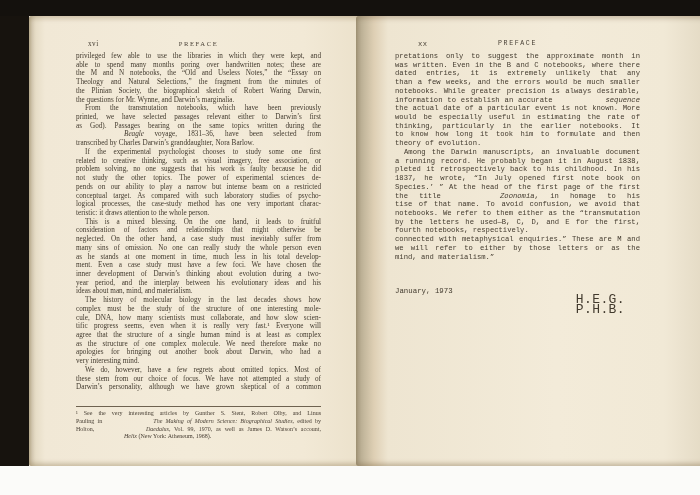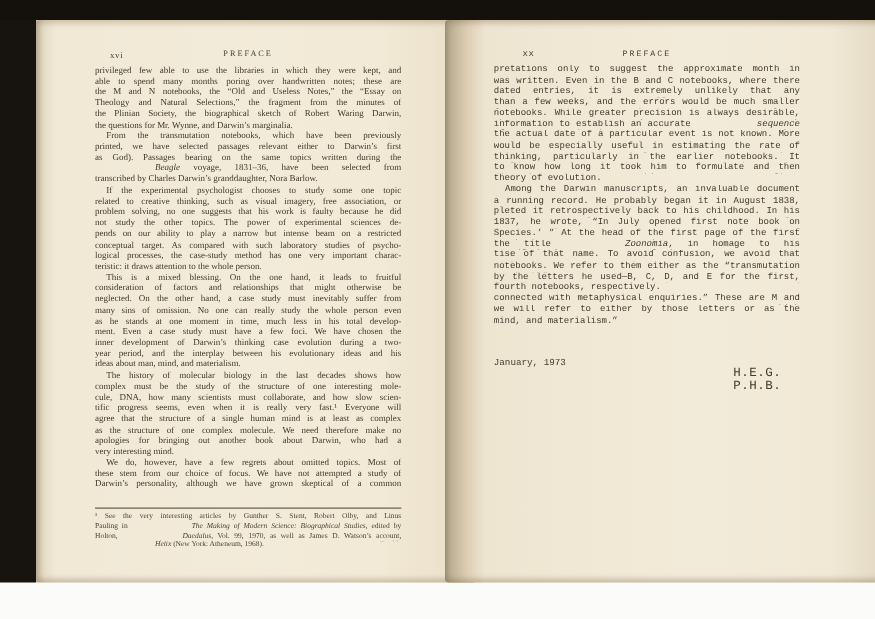--- a/index.html
+++ b/index.html
@@ -37,21 +37,21 @@
   .line{
     height:8.72px;line-height:8.72px;overflow:hidden;
     text-align:justify;text-align-last:justify;
   }
   .line.last{text-align-last:left;}
   .line.indent{text-indent:9px;}
   .footnote-rule{position:absolute;left:47px;top:390px;width:245px;height:1px;background:#6e6250;}
   .footnote{position:absolute;left:47px;top:394px;width:245px;font-size:6px;color:#4a4136;}
   .footnote .line{height:7.8px;line-height:7.8px;}
   .date-line{position:absolute;left:39px;top:271px;font-size:7.4px;}
-  .initials{position:absolute;left:39px;top:279px;width:230px;text-align:right;font-size:10px;line-height:10px;letter-spacing:.4px;}
+  .initials{position:absolute;left:39px;top:279px;width:230px;text-align:right;font-size:13px;line-height:10px;letter-spacing:.4px;}
   i{font-style:italic;margin-left:48px;}
 </style>
 </head>
 <body>
 
 <div class="top-bar"></div>
 <div class="left-bar"></div>
 
 <div class="page page-left">
   <div class="running-head">
@@ -63,35 +63,35 @@
       <div class="line">able to spend many months poring over handwritten notes; these are</div>
       <div class="line">the M and N notebooks, the “Old and Useless Notes,” the “Essay on</div>
       <div class="line">Theology and Natural Selections,” the fragment from the minutes of</div>
       <div class="line">the Plinian Society, the biographical sketch of Robert Waring Darwin,</div>
       <div class="line last">the questions for Mr. Wynne, and Darwin’s marginalia.</div>
       <div class="line indent">From the transmutation notebooks, which have been previously</div>
       <div class="line">printed, we have selected passages relevant either to Darwin’s first</div>
       <div class="line">as God). Passages bearing on the same topics written during the</div>
       <div class="line"><i>Beagle</i> voyage, 1831–36, have been selected from <i>The Beagle Essay</i> as</div>
       <div class="line last">transcribed by Charles Darwin’s granddaughter, Nora Barlow.</div>
-      <div class="line indent">If the experimental psychologist chooses to study some one topic</div>
+      <div class="line indent">If the experimental psychologist chooses to study some one first</div>
       <div class="line">related to creative thinking, such as visual imagery, free association, or</div>
       <div class="line">problem solving, no one suggests that his work is faulty because he did</div>
       <div class="line">not study the other topics. The power of experimental sciences de-</div>
       <div class="line">pends on our ability to play a narrow but intense beam on a restricted</div>
       <div class="line">conceptual target. As compared with such laboratory studies of psycho-</div>
       <div class="line">logical processes, the case-study method has one very important charac-</div>
       <div class="line last">teristic: it draws attention to the whole person.</div>
       <div class="line indent">This is a mixed blessing. On the one hand, it leads to fruitful</div>
       <div class="line">consideration of factors and relationships that might otherwise be</div>
       <div class="line">neglected. On the other hand, a case study must inevitably suffer from</div>
       <div class="line">many sins of omission. No one can really study the whole person even</div>
       <div class="line">as he stands at one moment in time, much less in his total develop-</div>
       <div class="line">ment. Even a case study must have a few foci. We have chosen the</div>
-      <div class="line">inner development of Darwin’s thinking case evolution during a two-</div>
+      <div class="line">inner development of Darwin’s thinking about evolution during a two-</div>
       <div class="line">year period, and the interplay between his evolutionary ideas and his</div>
       <div class="line last">ideas about man, mind, and materialism.</div>
       <div class="line indent">The history of molecular biology in the last decades shows how</div>
       <div class="line">complex must be the study of the structure of one interesting mole-</div>
       <div class="line">cule, DNA, how many scientists must collaborate, and how slow scien-</div>
       <div class="line">tific progress seems, even when it is really very fast.¹ Everyone will</div>
       <div class="line">agree that the structure of a single human mind is at least as complex</div>
       <div class="line">as the structure of one complex molecule. We need therefore make no</div>
       <div class="line">apologies for bringing out another book about Darwin, who had a</div>
       <div class="line last">very interesting mind.</div>

